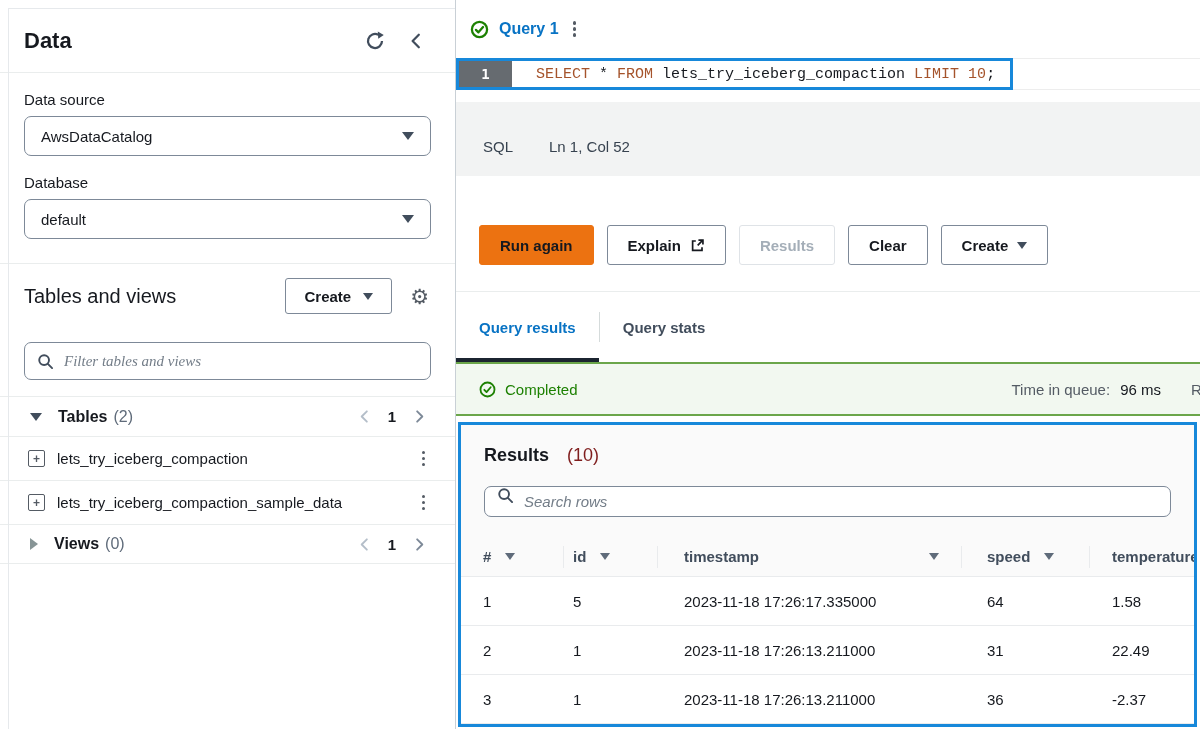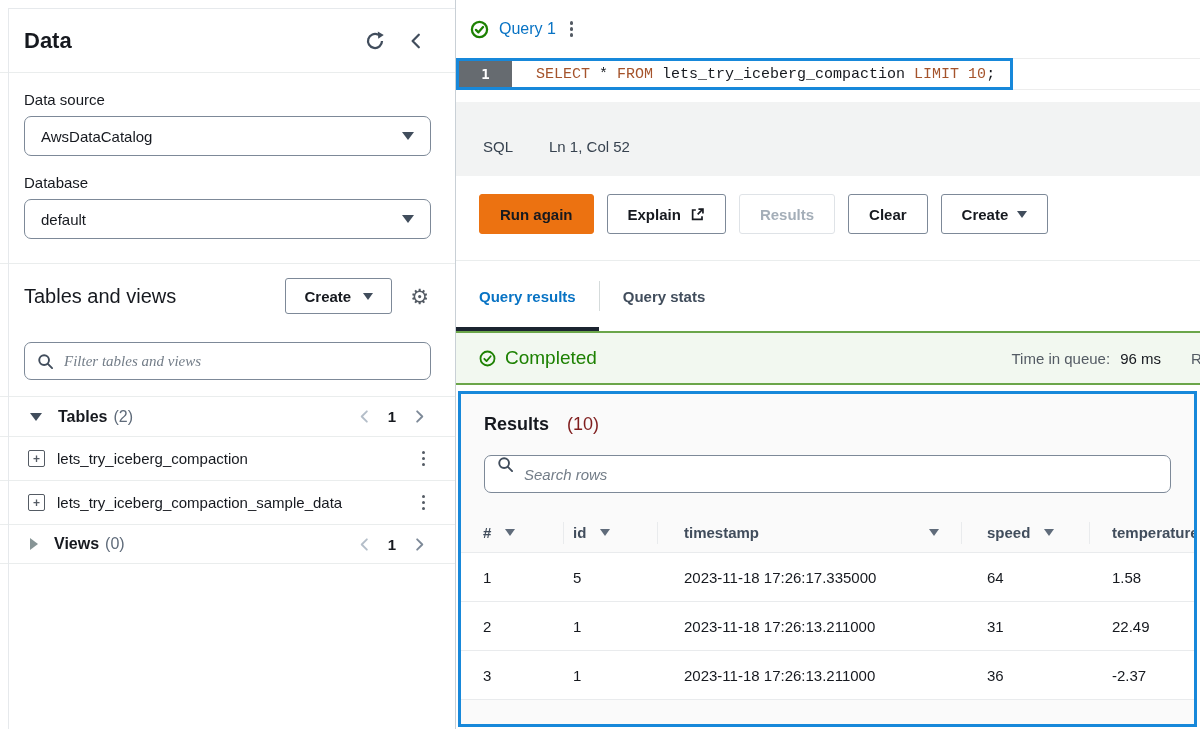--- a/index.html
+++ b/index.html
@@ -43,45 +43,45 @@
   .item-row:last-of-type { }
   .views-row { border-bottom:1px solid #eaeded; }
   .plusbox { width:17px; height:17px; border:1.5px solid #545b64; border-radius:2px; display:flex; align-items:center; justify-content:center; font-size:12px; font-weight:bold; color:#545b64; margin-right:12px; line-height:1; }
   .item-name { flex:1; }
   .kebab { color:#545b64; font-size:17px; font-weight:bold; letter-spacing:0; line-height:0.45; display:flex; flex-direction:column; gap:2.5px; cursor:pointer; background:none; border:none; padding:2px 4px; }
   .kebab i { width:3.4px; height:3.4px; background:#545b64; border-radius:50%; display:block; }
 
   
   .main { flex:1; display:flex; flex-direction:column; background:#fff; min-width:0; }
   .q-head { height:58px; display:flex; align-items:center; padding-left:14px; gap:10px; }
-  .q-title { font-size:16px; font-weight:normal; color:#0873c4; }
+  .q-title { font-size:16px; font-weight:bold; color:#0873c4; }
   .editor-row { display:flex; }
   .line-box { width:557px; border:3px solid #1788da; display:flex; height:32px; background:#fff; }
   .gutter { width:53px; background:#666b70; color:#fff; font-family:"DejaVu Sans Mono", monospace; font-size:14px; font-weight:bold; display:flex; align-items:center; justify-content:center; }
   .codeline { flex:1; display:flex; align-items:center; padding-left:24px; font-family:Liberation Mono, monospace; font-size:15px; white-space:pre; }
   .kw { color:#a5532b; }
   .num { color:#a5532b; }
   .line-rest { flex:1; border-top:1px solid #ededed; border-bottom:1px solid #ededed; background:#fff; }
   .editor-pad { height:12px; background:#fff; }
   .ed-status { height:74px; background:#f2f3f3; display:flex; align-items:center; padding:14px 12px 0 27px; gap:36px; font-size:15px; color:#37424f; }
   .actions { display:flex; gap:13px; padding:18px 0 26px 23px; border-bottom:1px solid #eaeded; }
-  .btn { height:40px; padding:0 20px; border-radius:3px; font-size:15px; font-weight:bold; font-family:inherit; display:flex; align-items:center; gap:9px; background:#fff; border:1px solid #7d8998; color:#16191f; cursor:pointer; }
+  .btn { height:40px; padding:0 20px; border-radius:3px; font-size:15px; font-weight:bold; font-family:inherit; display:flex; align-items:center; gap:9px; background:#fff; border:1px solid #7d8998; color:#16191f; cursor:pointer;margin-top:31px; }
   .btn-primary { background:#ec7211; border-color:#ec7211; }
   .btn-disabled { border-color:#dfe3e7; color:#a4aeb8; cursor:default; }
   .btn .caret { border-top-width:7px; border-left-width:5px; border-right-width:5px; }
 
   .tabs { display:flex; height:70px; }
   .tab { display:flex; align-items:center; padding:0 23px; font-size:15px; font-weight:bold; position:relative; cursor:pointer; }
   .tab-active { color:#0873c4; }
   .tab-active::after { content:''; position:absolute; left:0; right:0; bottom:0; height:4px; background:#1b2430; }
   .tab-sep { width:1px; height:30px; background:#d5dbdb; align-self:center; }
   .tab-plain { color:#414d5c; }
 
   .banner { height:54px; background:#f2f8f0; border-top:2px solid #6ba64a; border-bottom:2px solid #6ba64a; display:flex; align-items:center; padding-left:23px; }
-  .banner-state { color:#1d8102; font-size:19px; margin-left:9px; }
+  .banner-state { color:#1d8102; font-size:15px; margin-left:9px; }
   .banner-right { margin-left:auto; display:flex; align-items:center; white-space:nowrap; }
   .queue-label { color:#545b64; font-size:15px; }
   .queue-value { color:#16191f; font-size:15px; margin-left:10px; }
   .clip-label { margin-left:30px; width:9px; overflow:hidden; color:#545b64; font-size:15px; flex:0 0 9px; }
 
   .results-card { flex:1; margin:6px 3px 2px 2px; border:3px solid #1788da; background:#fafafa; display:flex; flex-direction:column; overflow:hidden; }
   .res-head { padding:20px 23px 0; font-size:18px; }
   .res-head b { font-weight:bold; }
   .res-count { color:#7f1d1d; margin-left:18px; }
   .res-search { margin:20px 23px 0; height:38px; border:1px solid #7d8998; border-radius:7px; background:#fff; display:flex; gap:10px; padding:0 12px; }

